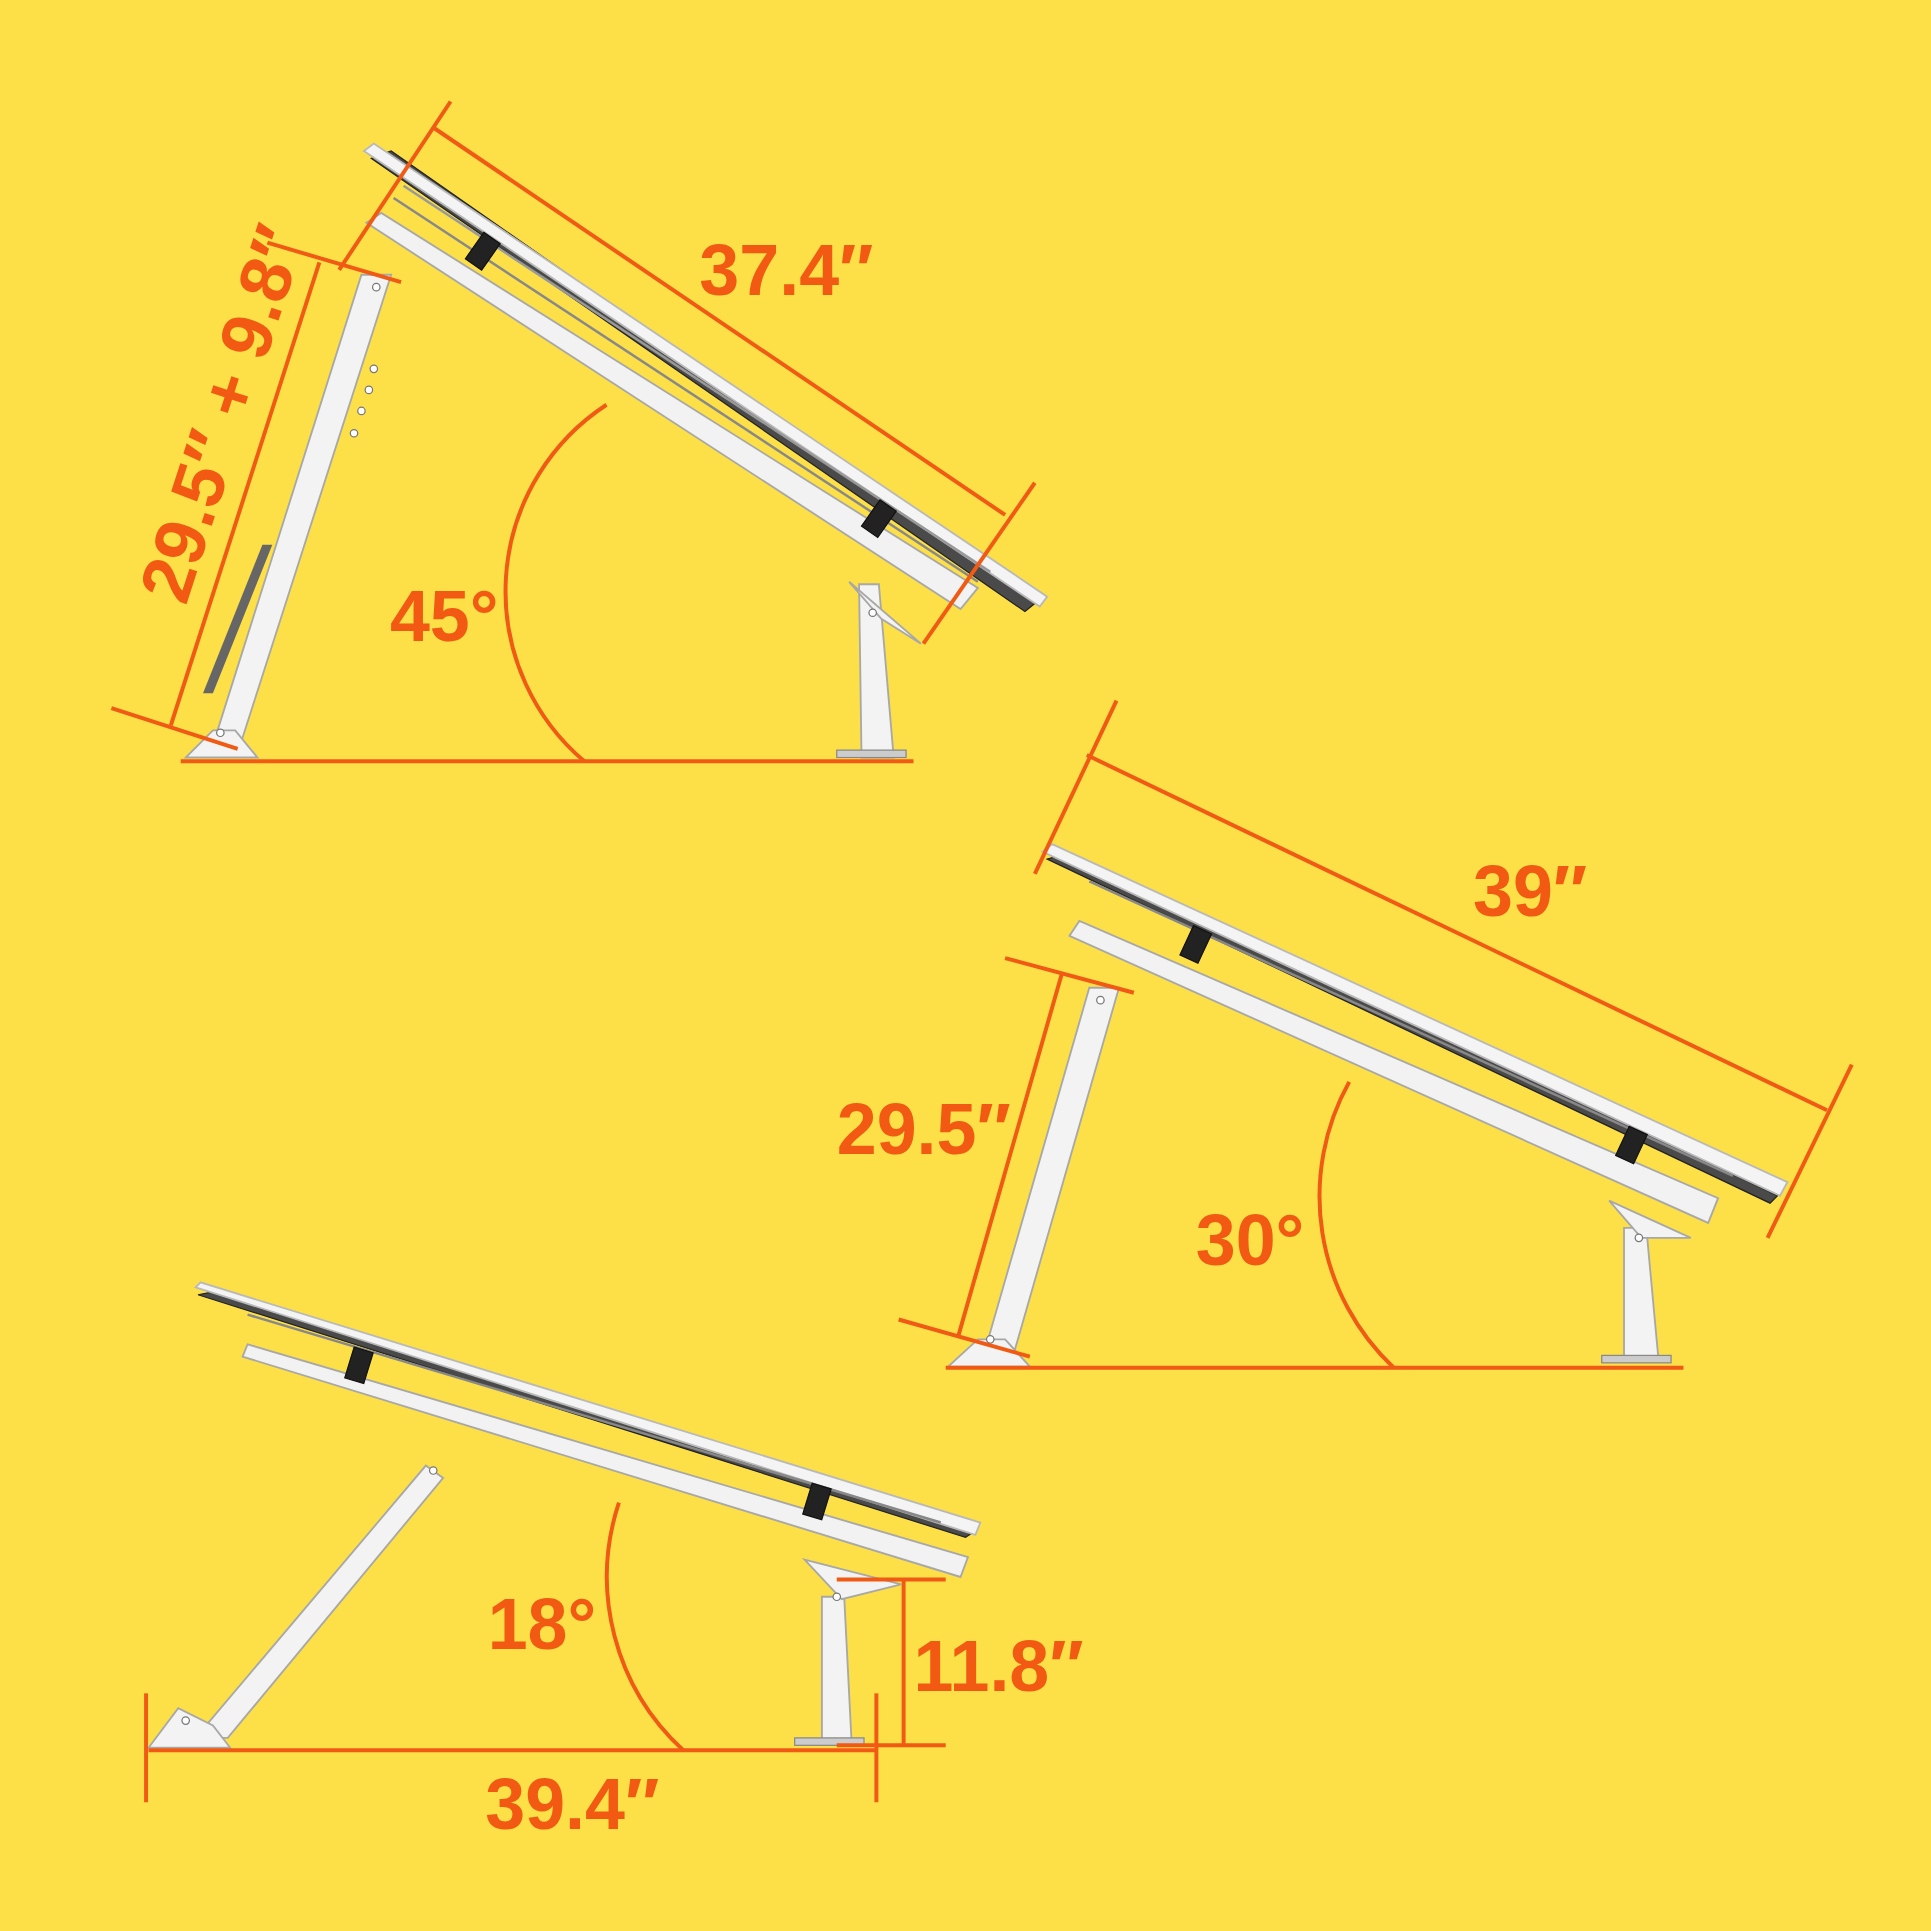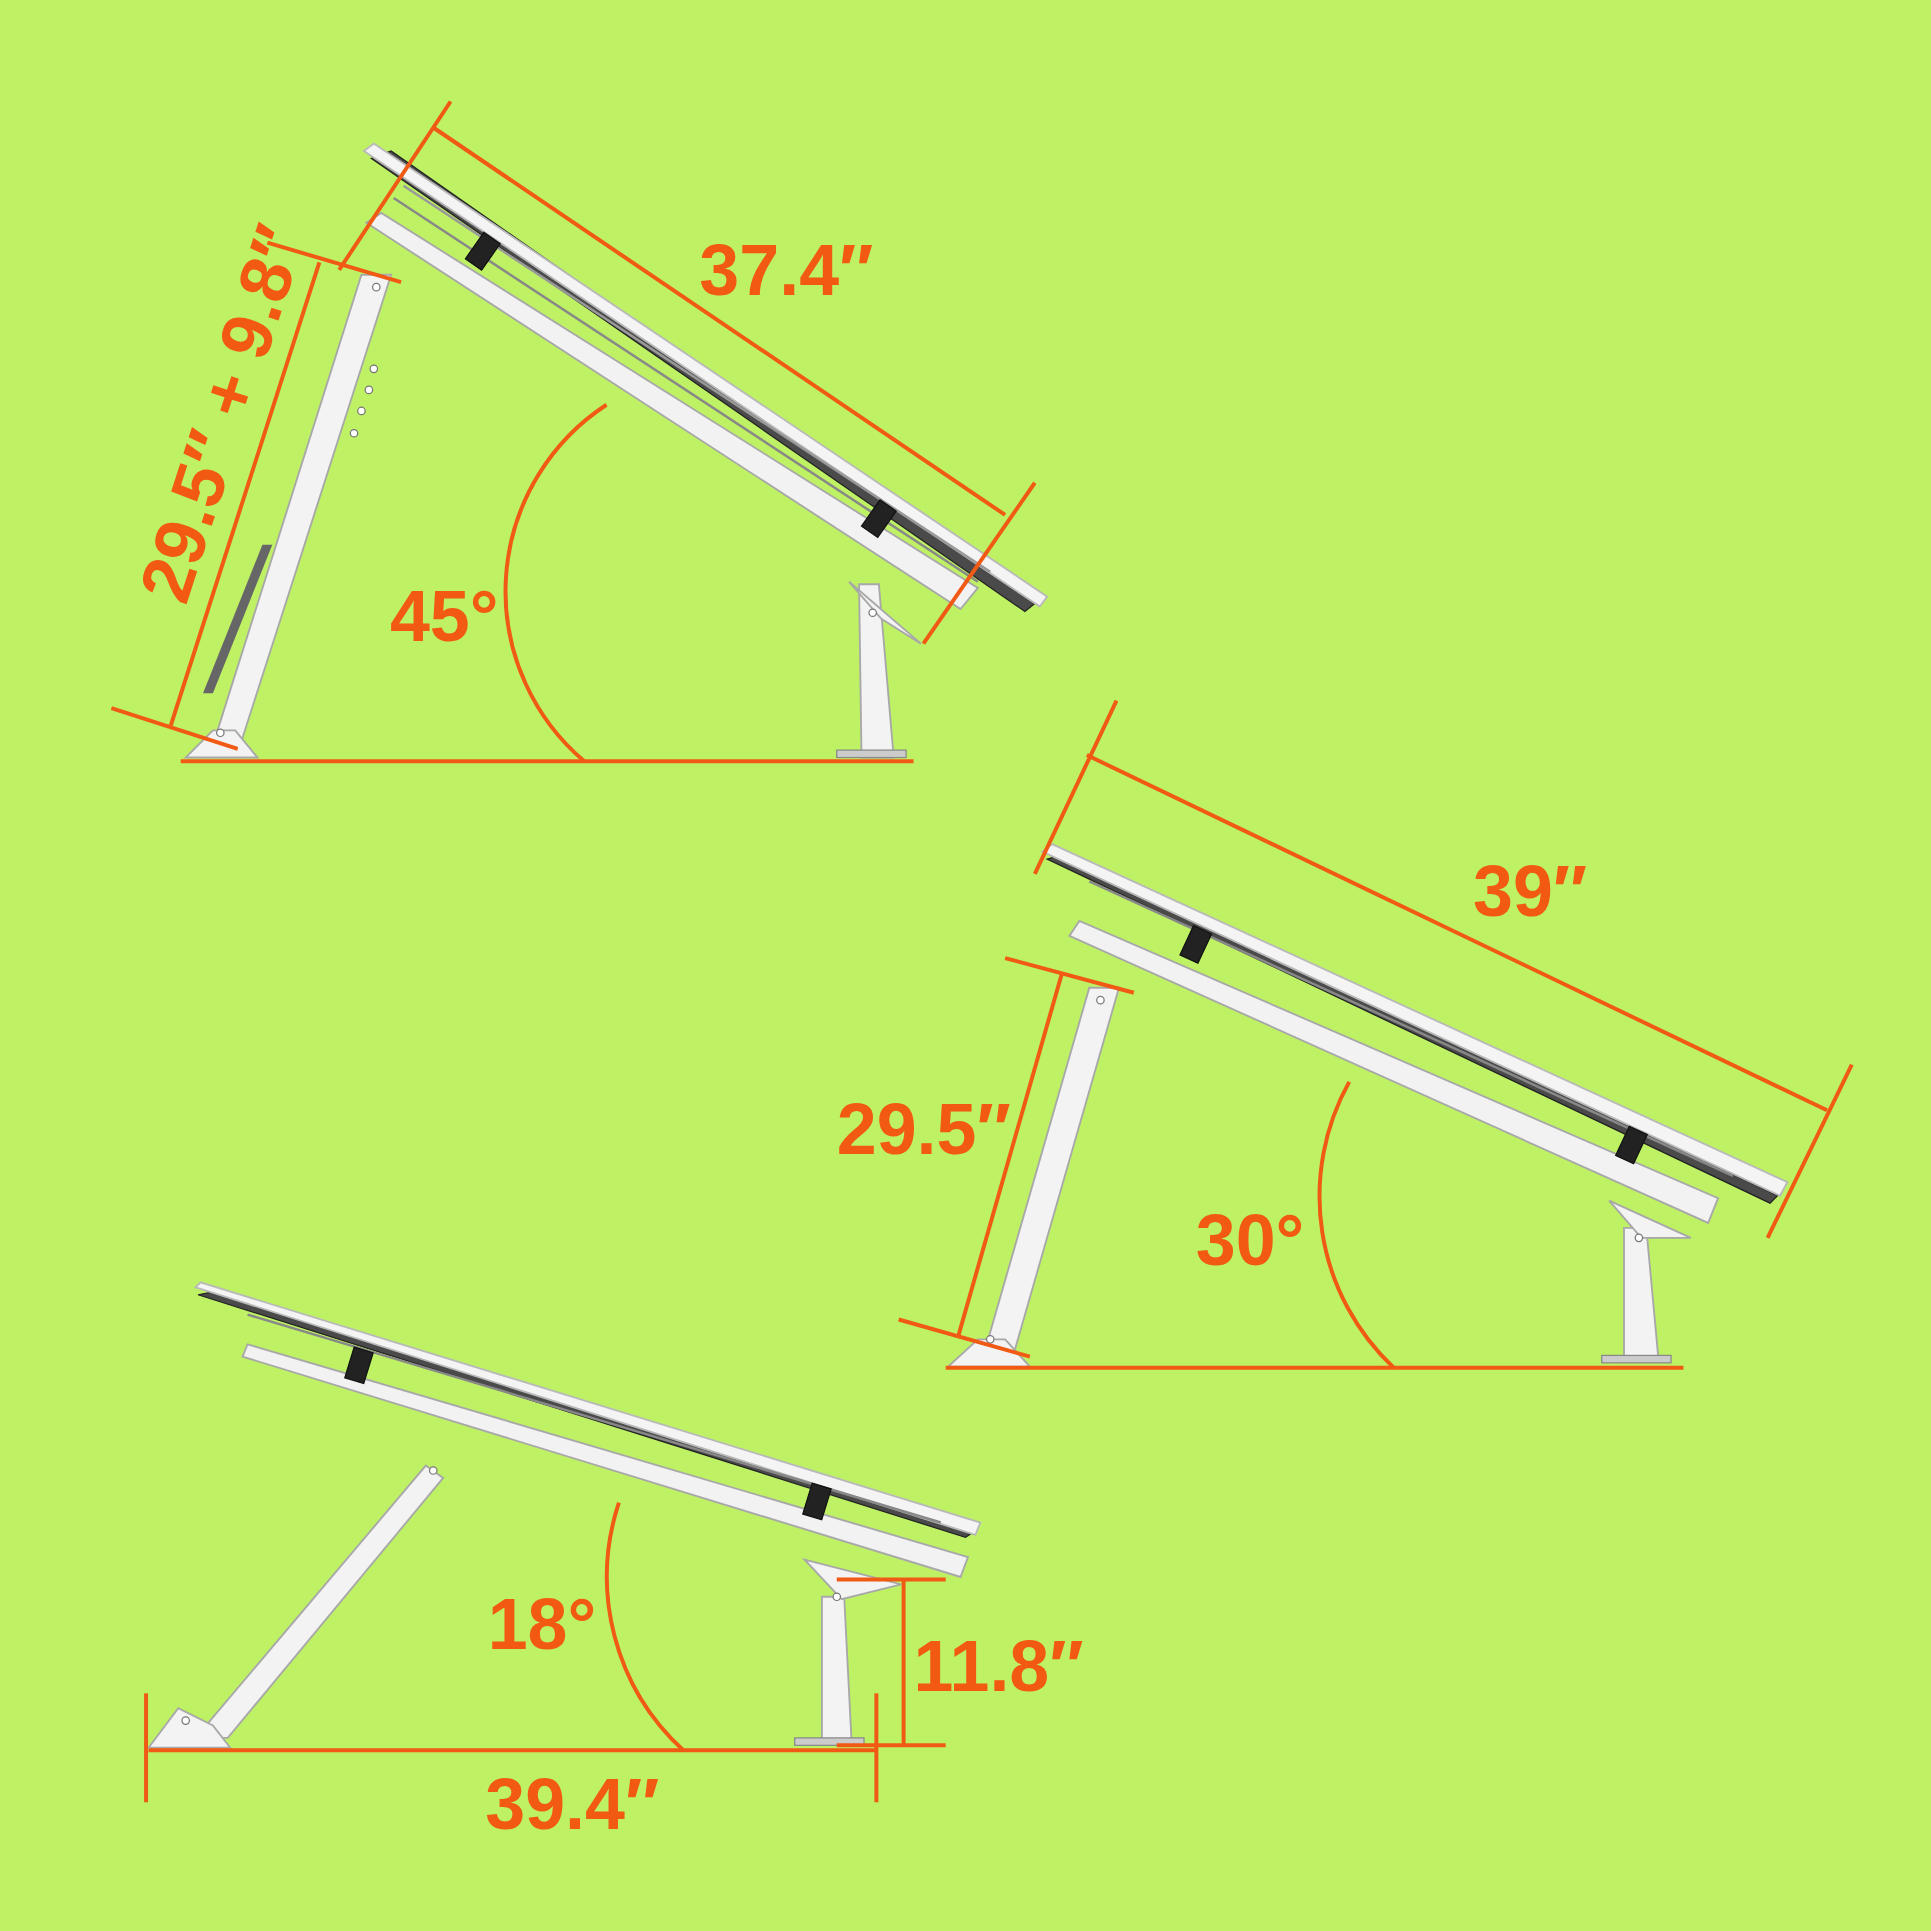--- a/index.html
+++ b/index.html
@@ -1,16 +1,16 @@
 <!DOCTYPE html>
 <html><head>
 <meta charset="utf-8">
 <style>
   html,body{margin:0;padding:0;background:#ffffff;}
-  #stage{width:1931px;height:1931px;position:relative;overflow:hidden;background:#bef264;}
+  #stage{width:1931px;height:1931px;position:relative;overflow:hidden;background:#fde047;}
   svg{display:block;}
   .dim{stroke:#f05a14;stroke-width:3.2;fill:none;stroke-linecap:butt;}
   .lbl{fill:#f25a14;font-family:"Liberation Sans","DejaVu Sans",sans-serif;font-weight:700;font-size:58px;}
   .panel-frame{fill:#f4f4f4;stroke:#b9b9b9;stroke-width:1.5;}
   .panel-dark{fill:#4a4a4a;stroke:#222;stroke-width:1;}
   .rail{fill:#f2f2f2;stroke:#a8a8a8;stroke-width:1.5;}
   .leg{fill:#f3f3f3;stroke:#a8a8a8;stroke-width:1.5;}
   .clamp{fill:#222;stroke:#111;stroke-width:1;}
   .bolt{fill:#fff;stroke:#777;stroke-width:1;}
 </style>

